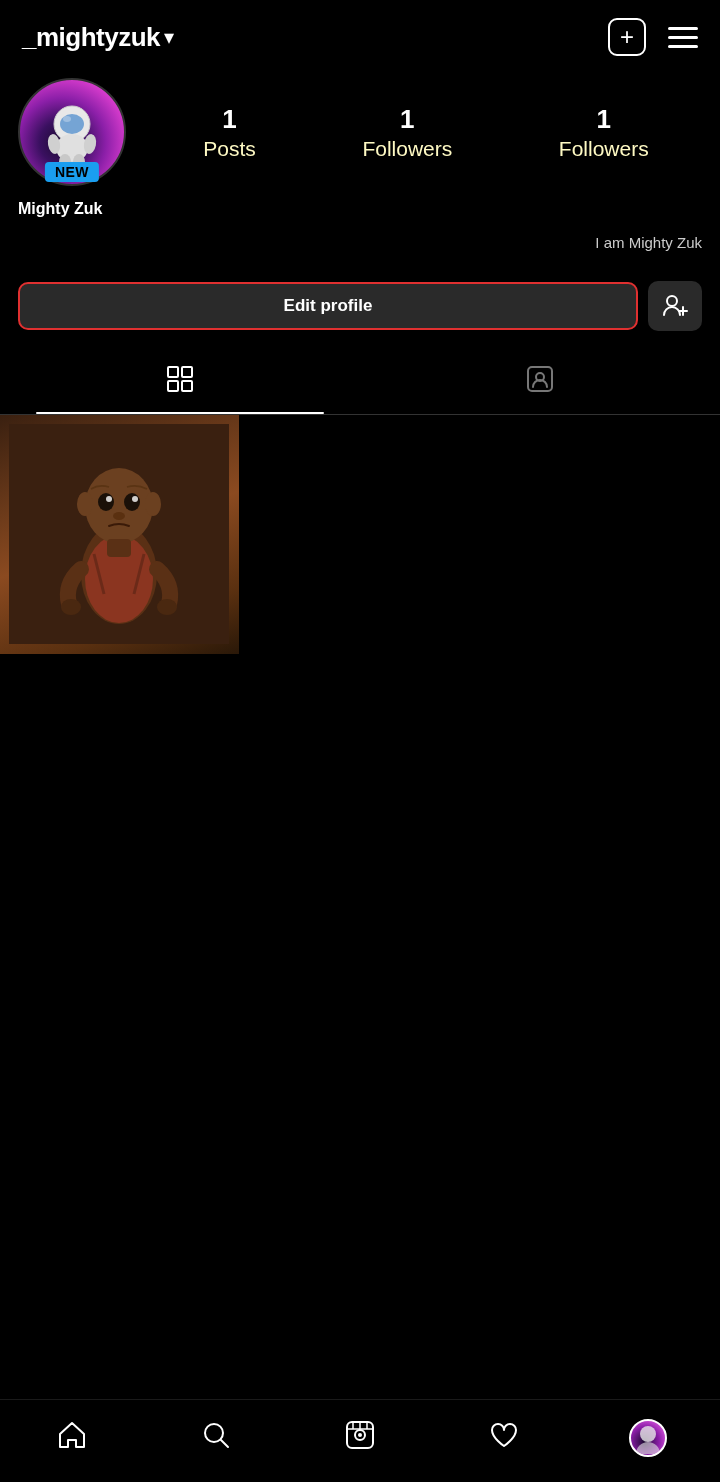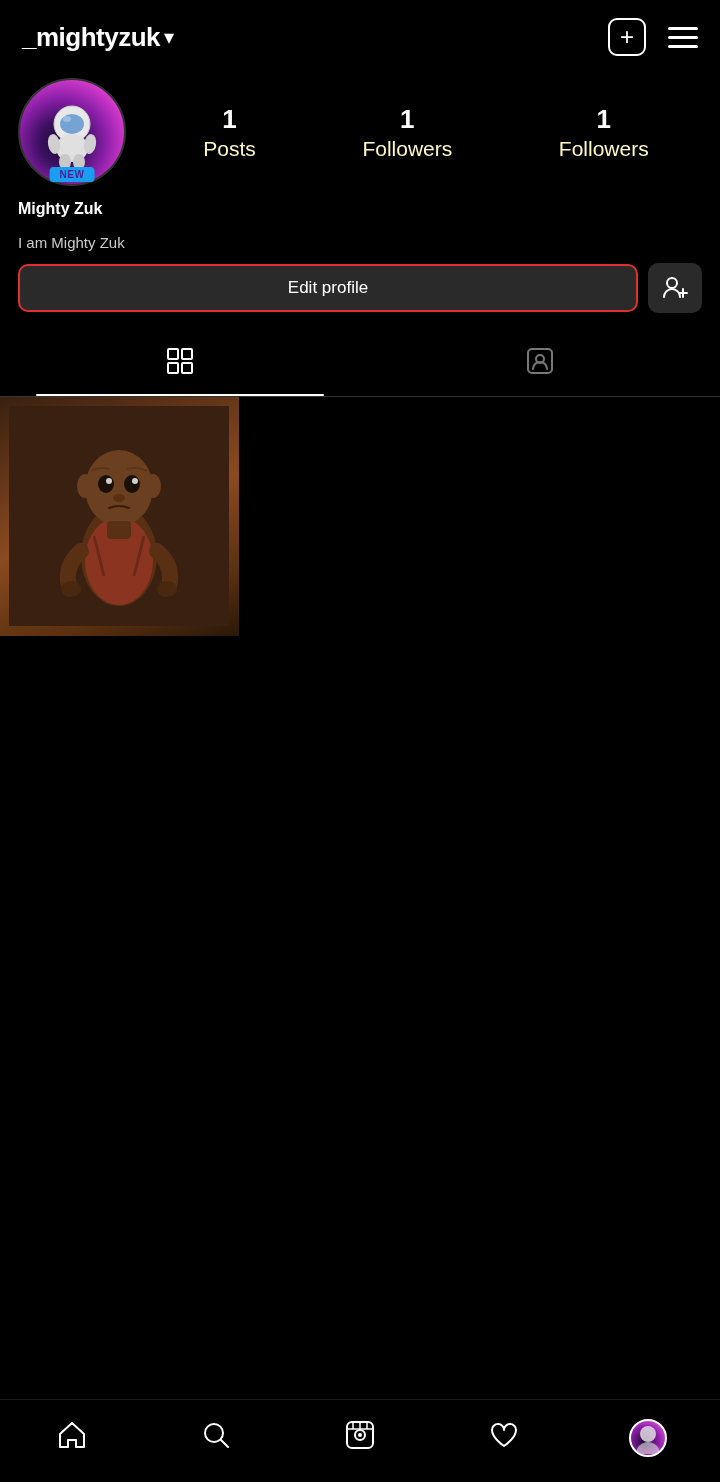--- a/index.html
+++ b/index.html
@@ -98,22 +98,22 @@
     .avatar-circle svg {
       width: 80px;
       height: 80px;
     }
     .avatar-new-badge {
       position: absolute;
       bottom: 4px;
       left: 50%;
       transform: translateX(-50%);
       background: #1a9ef0;
-      color: #4c1d95;
-      font-size: 10px;
+      color: #000000;
+      font-size: 14px;
       font-weight: 700;
       padding: 2px 10px;
       border-radius: 4px;
       letter-spacing: 0.5px;
       white-space: nowrap;
     }
     .profile-stats {
       display: flex;
       gap: 0px;
       flex: 1;
@@ -139,39 +139,40 @@
     
     .profile-name {
       font-size: 16px;
       font-weight: 700;
       color: #fff;
       margin-bottom: 16px;
     }
     .profile-bio {
       font-size: 15px;
       color: #ccc;
-      margin-bottom: 12px;
+      margin-bottom: 30px;
+      text-align: right;
     }
 
     
     .buttons-row {
       display: flex;
       gap: 10px;
       margin-bottom: 18px;
       align-items: center;
     }
     .edit-profile-btn {
       flex: 1;
       background: #2a2a2a;
       color: #fff;
       border: 2px solid #e03030;
       border-radius: 10px;
       padding: 12px 0;
       font-size: 17px;
-      font-weight: 400;
+      font-weight: 700;
       text-align: center;
       cursor: pointer;
       outline: none;
     }
     .add-friend-btn {
       width: 54px;
       height: 50px;
       background: #2a2a2a;
       border: none;
       border-radius: 10px;

